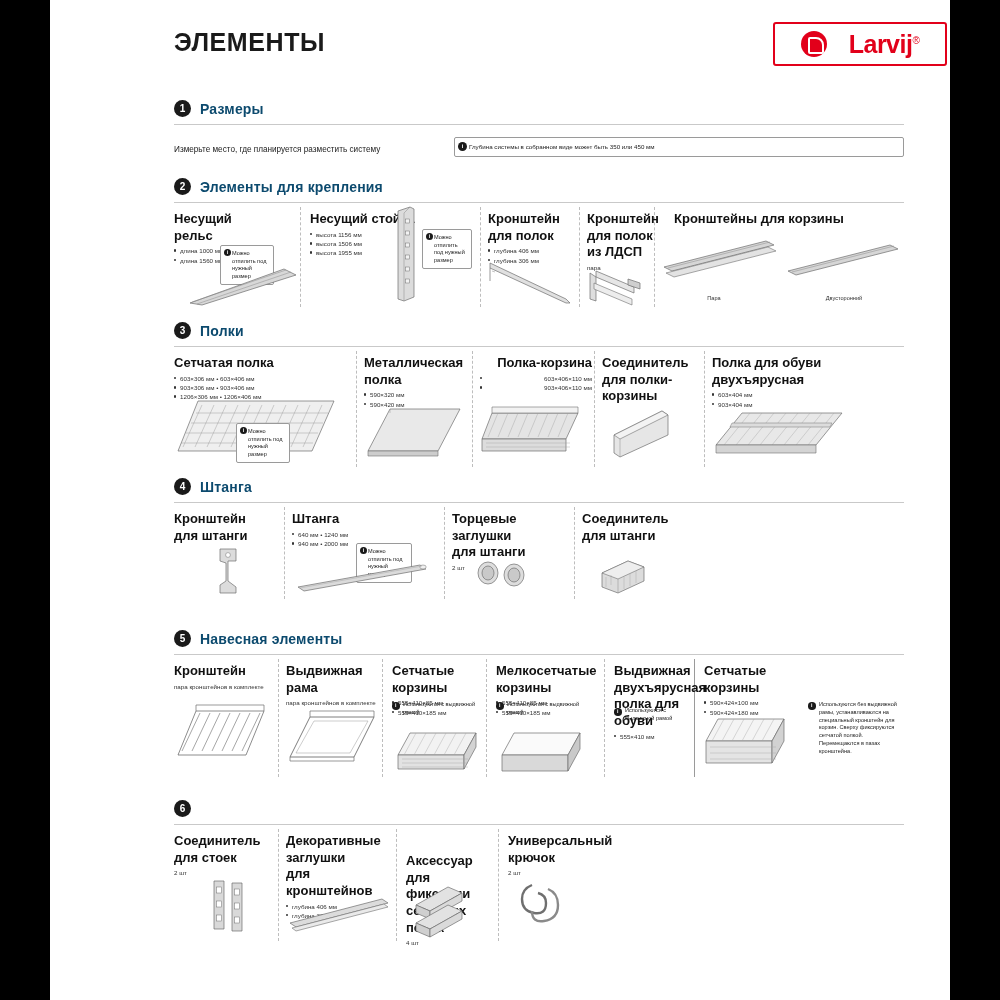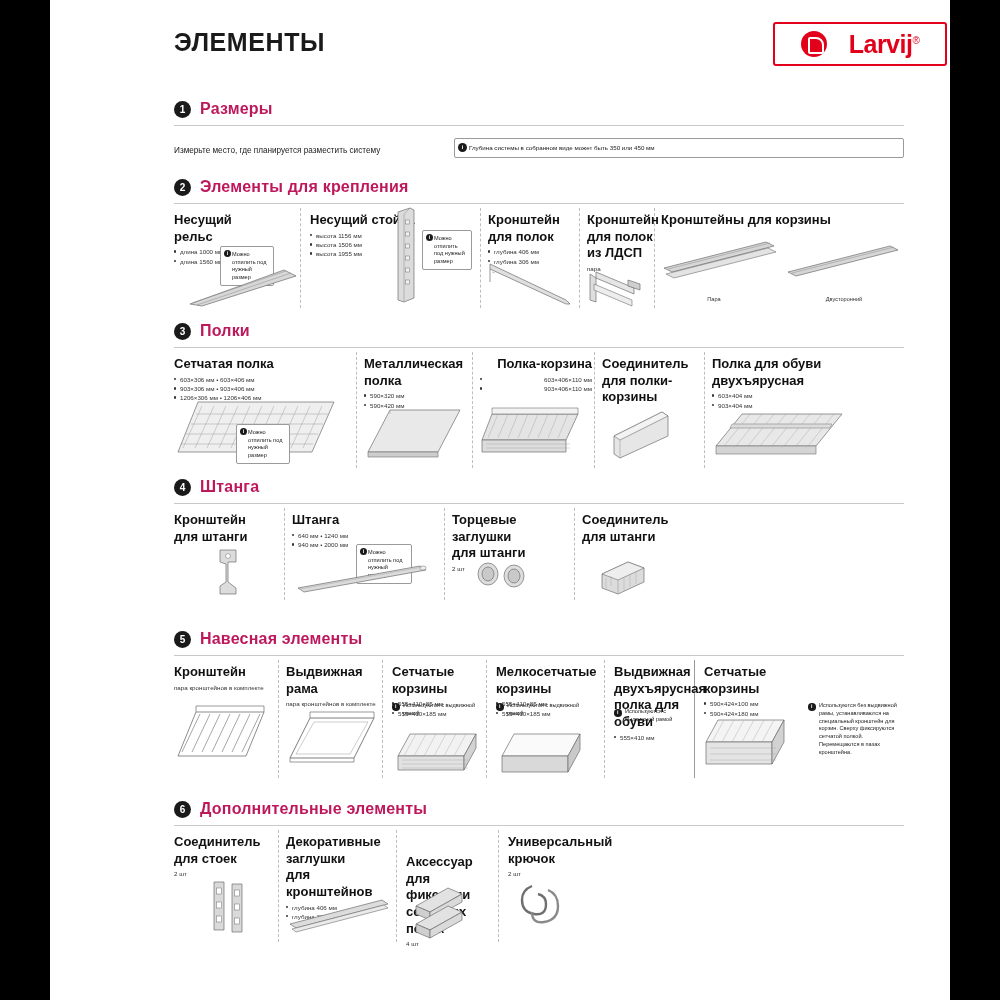--- a/index.html
+++ b/index.html
@@ -48,21 +48,21 @@
   
   .section { position: absolute; left: 124px; width: 730px; }
   .sec-head { display: flex; align-items: center; gap: 9px; }
   .num {
     width: 17px; height: 17px; border-radius: 50%;
     background: #1a1a1a; color: #fff;
     font-size: 10px; font-weight: bold;
     display: flex; align-items: center; justify-content: center;
     flex: none;
   }
-  .sec-title { font-size: 16px; font-weight: bold; color: #be185d; letter-spacing: 0.2px; }
+  .sec-title { font-size: 14px; font-weight: bold; color: #0c4a6e; letter-spacing: 0.2px; }
   .rule { border-top: 1px solid #c9c9c9; margin-top: 7px; width: 100%; }
 
   .item-title { font-size: 13px; font-weight: bold; color: #111; line-height: 1.28; }
   .spec { font-size: 6.2px; color: #333; line-height: 1.5; margin-top: 2px; }
   .spec li { list-style: none; position: relative; padding-left: 6px; }
   .spec li::before {
     content: ""; position: absolute; left: 0; top: 3.2px;
     width: 2.4px; height: 2.4px; border-radius: 50%; background: #333;
   }
 
@@ -211,21 +211,21 @@
 из ЛДСП</div>
         <div class="spec plain" style="padding-left:0;">пара</div>
       </div>
       <svg class="art" style="left:414px;top:62px;" width="64" height="42">
         <polygon points="2,8 2,34 8,36 8,12" fill="#dedede" stroke="#6f6f6f" stroke-width="0.7"></polygon>
         <polygon points="8,12 46,28 46,22 8,6" fill="#e6e6e6" stroke="#6f6f6f" stroke-width="0.7"></polygon>
         <polygon points="40,20 52,24 52,18 40,14" fill="#cfcfcf" stroke="#6f6f6f" stroke-width="0.7"></polygon>
         <polygon points="6,24 44,40 44,34 6,18" fill="#ededed" stroke="#6f6f6f" stroke-width="0.6"></polygon>
       </svg>
 
-      <div style="position:absolute;left:487px;top:8px;width:230px;">
+      <div style="position:absolute;left:500px;top:8px;width:230px;">
         <div class="item-title">Кронштейны для корзины</div>
       </div>
       <svg class="art" style="left:488px;top:34px;" width="240" height="56">
         <polygon points="2,30 104,4 112,8 10,34" fill="#d6d6d6" stroke="#6f6f6f" stroke-width="0.7"></polygon>
         <polyline points="6,31 108,5" stroke="#8d8d8d" stroke-width="0.5"></polyline>
         <polygon points="4,36 106,10 114,14 12,40" fill="#e3e3e3" stroke="#6f6f6f" stroke-width="0.6"></polygon>
         <polygon points="126,34 228,8 236,12 134,38" fill="#d6d6d6" stroke="#6f6f6f" stroke-width="0.7"></polygon>
         <polyline points="130,35 232,9" stroke="#8d8d8d" stroke-width="0.5"></polyline>
       </svg>
       <div class="cap" style="position:absolute;left:500px;top:92px;width:80px;">Пара</div>
@@ -552,21 +552,20 @@
       <div class="note-out" style="position:absolute;left:634px;top:46px;width:96px;">
         <span class="bullet">i</span>
         <span>Используются без выдвижной рамы, устанавливаются на специальный кронштейн для корзин. Сверху фиксируются сетчатой полкой. Перемещаются в пазах кронштейна.</span>
       </div>
     </div>
   </div>
 
   <div class="section" style="top:800px;">
     <div class="sec-head">
       <span class="num">6</span>
-      <span class="sec-title">Дополнительные элементы</span>
     </div>
     <div class="rule"></div>
 
     <div style="position:relative;height:120px;">
       <div class="vsep" style="left:104px;height:112px;top:4px;"></div>
       <div class="vsep" style="left:222px;height:112px;top:4px;"></div>
       <div class="vsep" style="left:324px;height:112px;top:4px;"></div>
 
       <div style="position:absolute;left:0;top:8px;width:96px;">
         <div class="item-title" style="white-space:pre-line;">Соединитель

